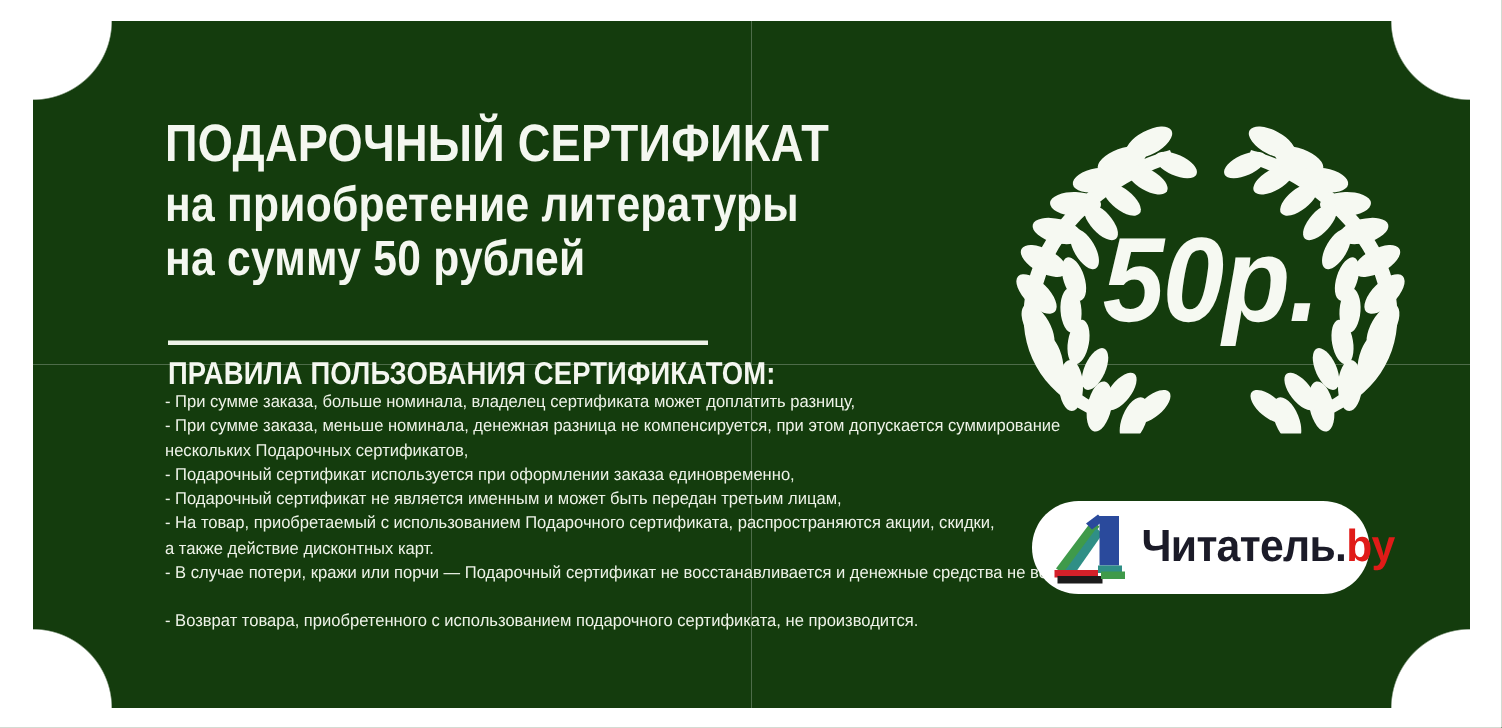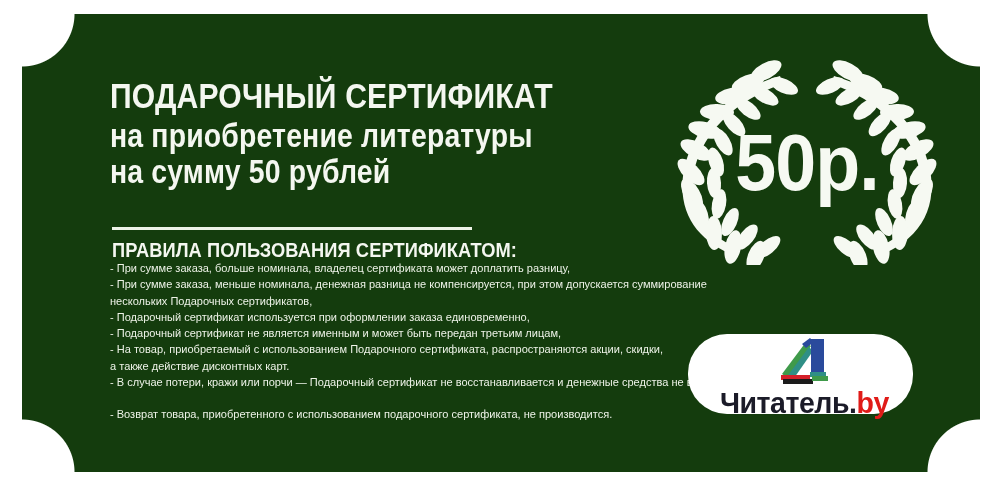--- a/index.html
+++ b/index.html
@@ -111,23 +111,24 @@
     transform-origin: left center;
   }
   .fineprint p.spaced {
     margin-top: 16px;
   }
 
   
   .emblem {
     position: absolute;
     left: 662px;
-    top: 60px;
+    top: 84px;
     width: 290px;
     height: 205px;
+    font-style: italic;
   }
   .emblem svg {
     display: block;
     width: 100%;
     height: 100%;
   }
   .emblem-value {
     position: absolute;
     left: 0;
     top: 0;
@@ -142,28 +143,27 @@
     letter-spacing: -1px;
     transform: scaleX(0.92);
   }
 
   
   .logo-badge {
     position: absolute;
     left: 688px;
     top: 334px;
     width: 225px;
-    height: 80px;
+    height: 62px;
     background: #ffffff;
     border-radius: 39px;
     display: flex;
     align-items: center;
     padding-left: 14px;
     box-sizing: border-box;
-    flex-direction: column;
   }
   .logo-book {
     width: 56px;
     height: 52px;
     flex: 0 0 auto;
   }
   .logo-book svg {
     display: block;
     width: 100%;
     height: 100%;

